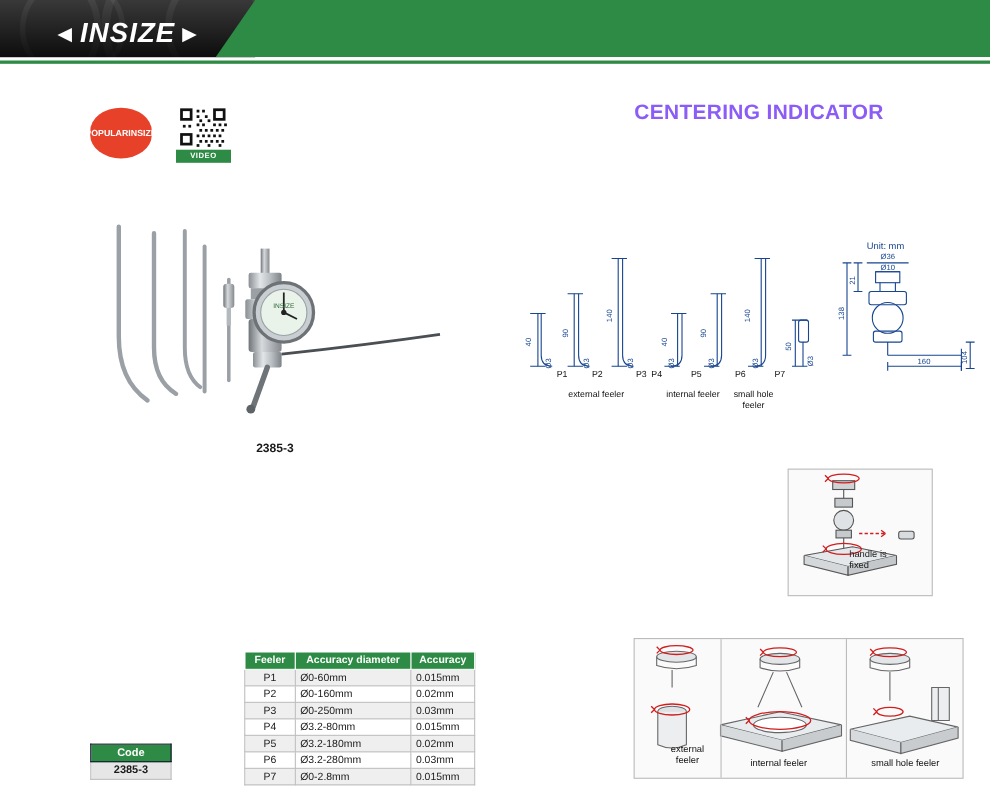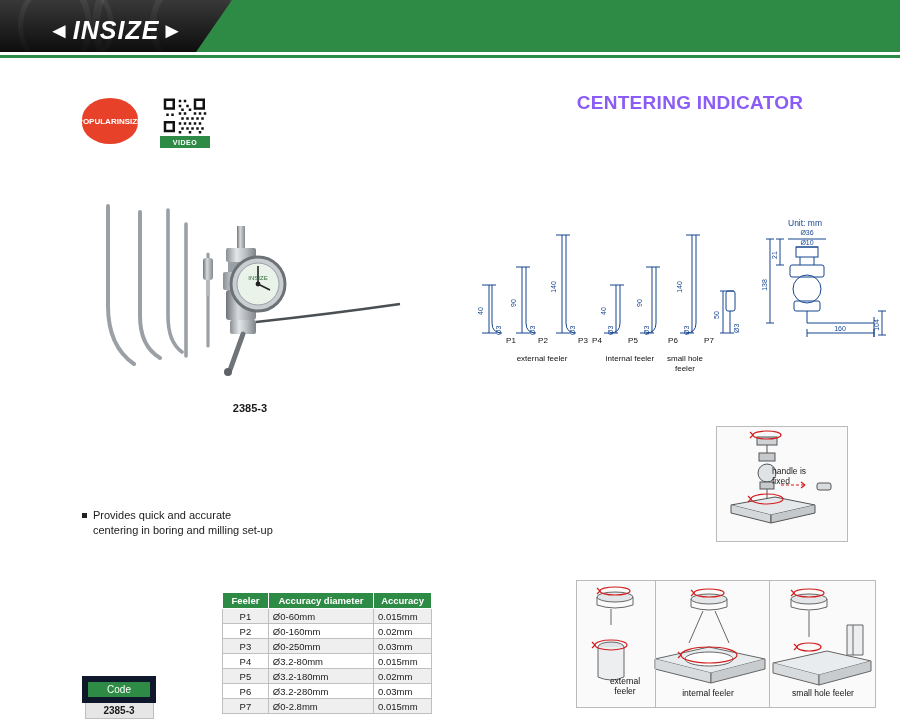--- a/index.html
+++ b/index.html
@@ -118,21 +118,21 @@
   .spec-table tr:nth-child(even) td { background:#ffffff; }
   .spec-table td.c { text-align:center; }
 
   
   .code-table {
     position:absolute; left:82px; top:676px; width:74px;
     border-collapse:collapse; font-size:10px;
   }
   .code-table th {
     background:#2e8b45; color:#fff; padding:2px 4px; text-align:center;
-    border:6px solid #0f172a; font-weight:normal;
+    border:1px solid #0f172a; font-weight:bold;
   }
   .code-table td {
     background:#e6e6e6; padding:2px 4px; text-align:center;
     border:1px solid #bfbfbf; font-weight:bold;
   }
 
   
   .panel {
     position:absolute; background:#fafafa; border:1px solid #bbb;
   }
@@ -351,25 +351,20 @@
 <div class="dim-caption" style="left:610px; top:336px; width:46px;">P5</div>
 <div class="dim-caption" style="left:650px; top:336px; width:46px;">P6</div>
 <div class="dim-caption" style="left:686px; top:336px; width:46px;">P7</div>
 
 <div class="dim-caption" style="left:492px; top:354px; width:100px;">external feeler</div>
 <div class="dim-caption" style="left:580px; top:354px; width:100px;">internal feeler</div>
 <div class="dim-caption" style="left:652px; top:354px; width:66px; white-space:pre-line;">small hole
 feeler</div>
 
 <div class="bullets">
-  <div class="bullet-row">
-    <span class="bullet-sq"></span>
-    <span class="bullet-txt">Provides quick and accurate
-centering in boring and milling set-up</span>
-  </div>
 </div>
 
 <table class="spec-table">
   <thead>
     <tr>
       <th style="width:46px">Feeler</th>
       <th style="width:106px">Accuracy diameter</th>
       <th style="width:58px">Accuracy</th>
     </tr>
   </thead>
@@ -440,21 +435,21 @@
     <g stroke="#d11d1d" fill="none" stroke-width="1.2">
       <ellipse cx="50" cy="8" rx="14" ry="4"></ellipse>
       <path d="M36 8 L33 5 M36 8 L33 11"></path>
       <ellipse cx="50" cy="72" rx="16" ry="5"></ellipse>
       <path d="M34 72 L31 69 M34 72 L31 75"></path>
       <path d="M64 58 L88 58" stroke-dasharray="3 2"></path>
       <path d="M88 58 L84 55 M88 58 L84 61"></path>
     </g>
   </svg>
 </div>
-<div class="handle-note" style="white-space:pre-line;">handle is
+<div class="handle-note" style="white-space:pre-line;margin-top:32px;">handle is
 fixed</div>
 
 <div class="panel panel-b">
   <div class="panel-divider" style="left:78px;"></div>
   <div class="panel-divider" style="left:192px;"></div>
   <svg width="298" height="126" viewBox="0 0 298 126">
 
     <g stroke="#666" fill="none" stroke-width="1">
       <ellipse cx="38" cy="16" rx="18" ry="5" fill="#e3e6e9"></ellipse>
       <path d="M20 16 L20 24 Q38 30 56 24 L56 16"></path>

